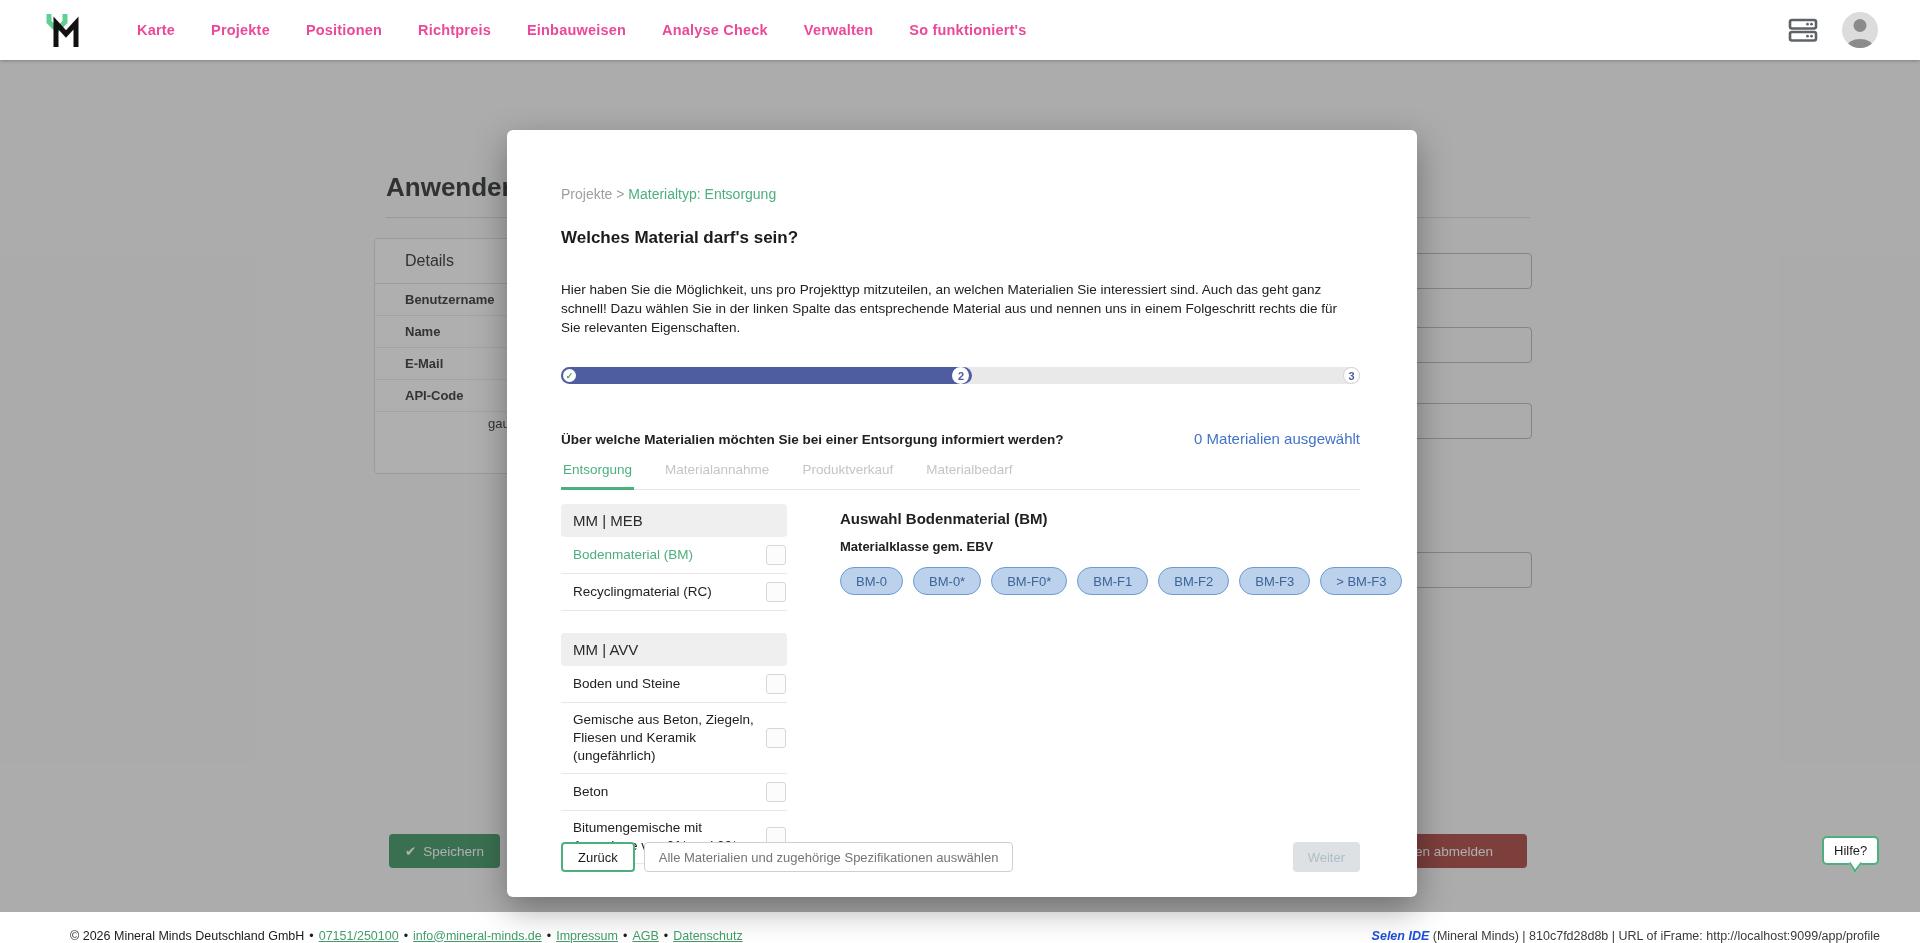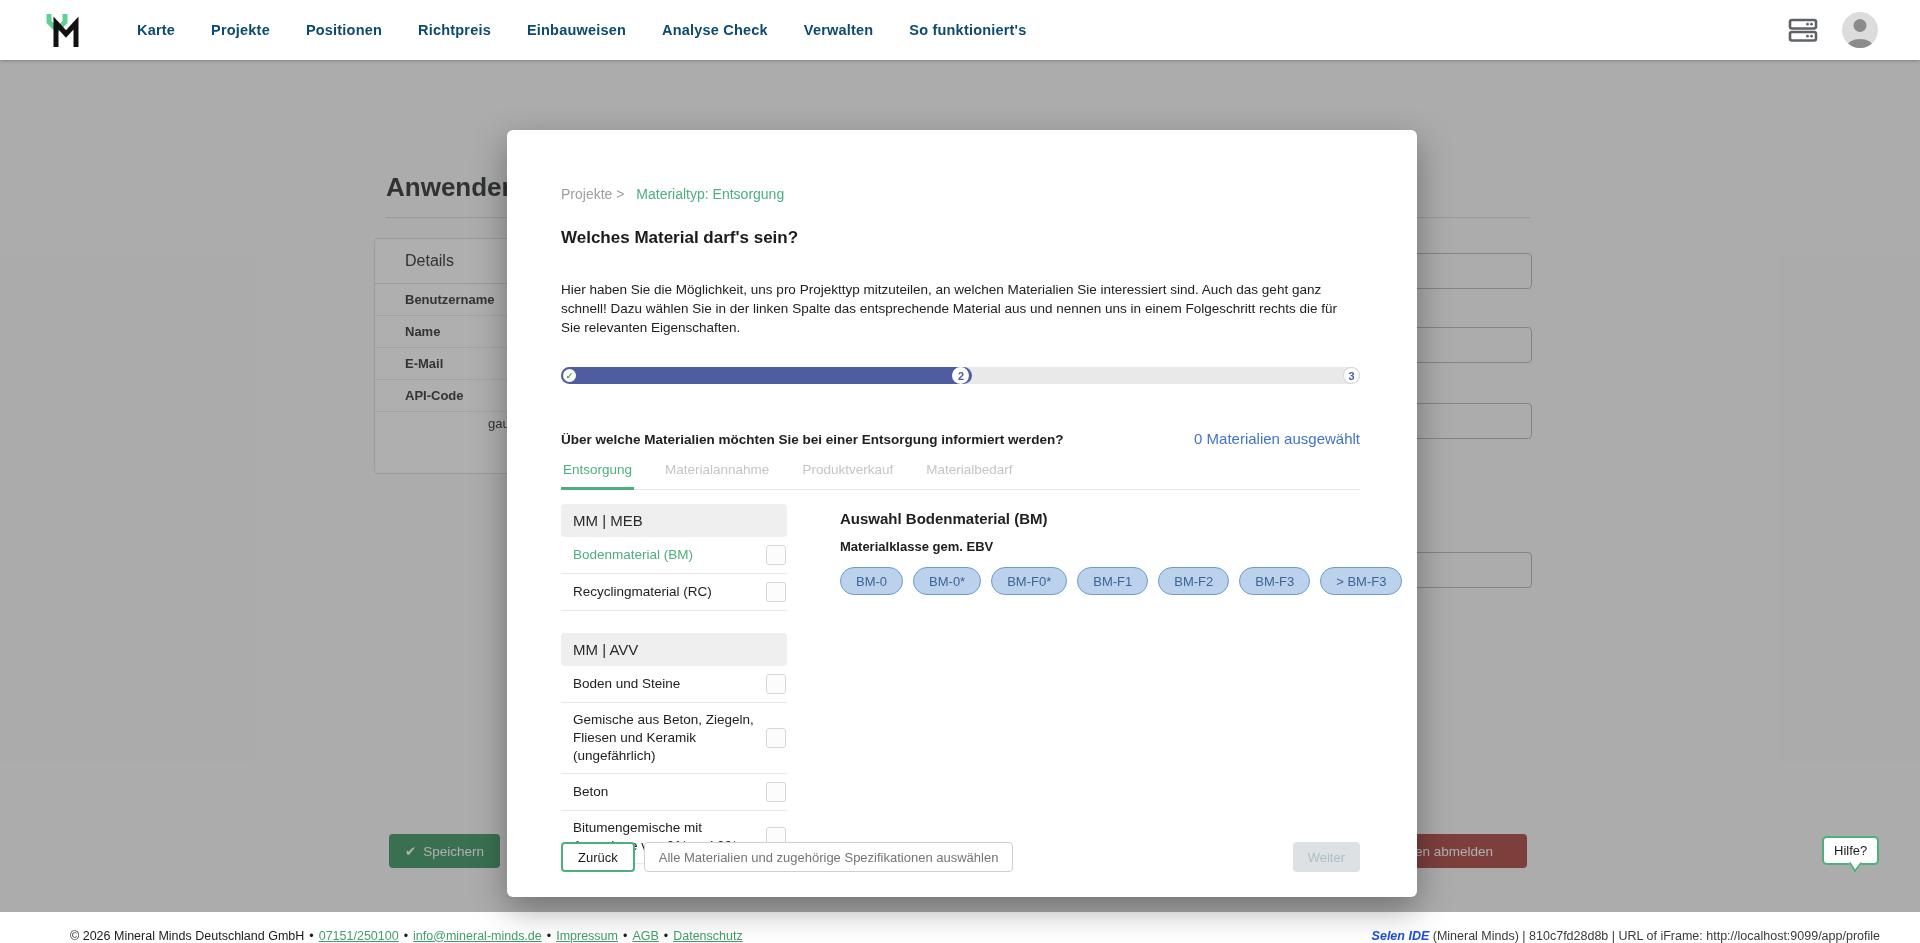--- a/index.html
+++ b/index.html
@@ -10,21 +10,21 @@
   *{box-sizing:border-box; margin:0; padding:0;}
   html,body{width:1920px; height:943px; overflow:hidden; background:#fff;
     font-family:"Liberation Sans", sans-serif; color:#212121;}
   body{position:relative;}
 
   
   .navbar{position:absolute; top:0; left:0; right:0; height:60px; background:#fff;
     display:flex; align-items:center; z-index:8; box-shadow:0 1px 3px rgba(0,0,0,.25);}
   .logo{margin-left:45px; width:40px; height:42px; cursor:pointer;}
   .nav-menu{display:flex; align-items:center; margin-left:52px; gap:36px;}
-  .nav-item{font-size:14.5px; font-weight:700; color:#0c4a6e; letter-spacing:.2px; cursor:pointer; white-space:nowrap;}
+  .nav-item{font-size:14.5px; font-weight:700; color:#ec4899; letter-spacing:.2px; cursor:pointer; white-space:nowrap;}
   .nav-right{margin-left:auto; margin-right:42px; display:flex; align-items:center; gap:24px;}
   .hw-icon{width:30px; height:30px; cursor:pointer;}
   .avatar{width:36px; height:36px; border-radius:50%; background:#dcdcdc; position:relative; overflow:hidden; cursor:pointer;}
   .avatar .head{position:absolute; left:50%; top:7px; transform:translateX(-50%);
     width:13px; height:13px; border-radius:50%; background:#8b8b8b;}
   .avatar .body{position:absolute; left:50%; bottom:-7px; transform:translateX(-50%);
     width:26px; height:16px; border-radius:50% 50% 0 0; background:#8b8b8b;}
 
   
   .page{position:absolute; top:60px; left:0; right:0; bottom:31px; background:#fafafa; overflow:hidden;}
@@ -44,21 +44,21 @@
     background:var(--danger-red); border:none; border-radius:4px; color:#fff; font-size:13.5px;
     font-family:inherit; text-align:right; padding-right:34px; cursor:pointer;}
 
   
   .overlay{position:absolute; top:60px; left:0; right:0; bottom:31px; background:rgba(25,25,25,.35); z-index:9;}
 
   
   .modal{position:absolute; left:507px; top:130px; width:910px; height:767px; background:#fff;
     border-radius:6px; box-shadow:0 12px 34px rgba(0,0,0,.35); z-index:10; padding:56px 57px 0 54px;}
   .crumbs{font-size:14px; color:#9e9e9e;}
-  .crumb-current{color:var(--green);margin-left:8px;}
+  .crumb-current{color:var(--green);}
   .modal-title{font-size:17px; font-weight:700; margin-top:26px; color:#1b1b1b;}
   .modal-desc{font-size:13.5px; line-height:19px; margin-top:32px; color:#212121;}
 
   .progress{position:relative; margin-top:30px; height:17px; border-radius:9px; background:#e9e9e9;}
   .progress-fill{position:absolute; left:0; top:0; bottom:0; border-radius:9px; background:var(--progress-blue);
     display:flex; align-items:center;}
   .p-check{width:13px; height:13px; margin-left:2px; border-radius:50%; background:#fff;
     display:flex; align-items:center; justify-content:center; font-size:9px; color:#3da564; font-weight:700;}
   .p-step{position:absolute; top:0; width:17px; height:17px; border-radius:50%; background:#fff;
     font-size:11px; font-weight:700; color:var(--progress-blue); display:flex; align-items:center; justify-content:center;}

